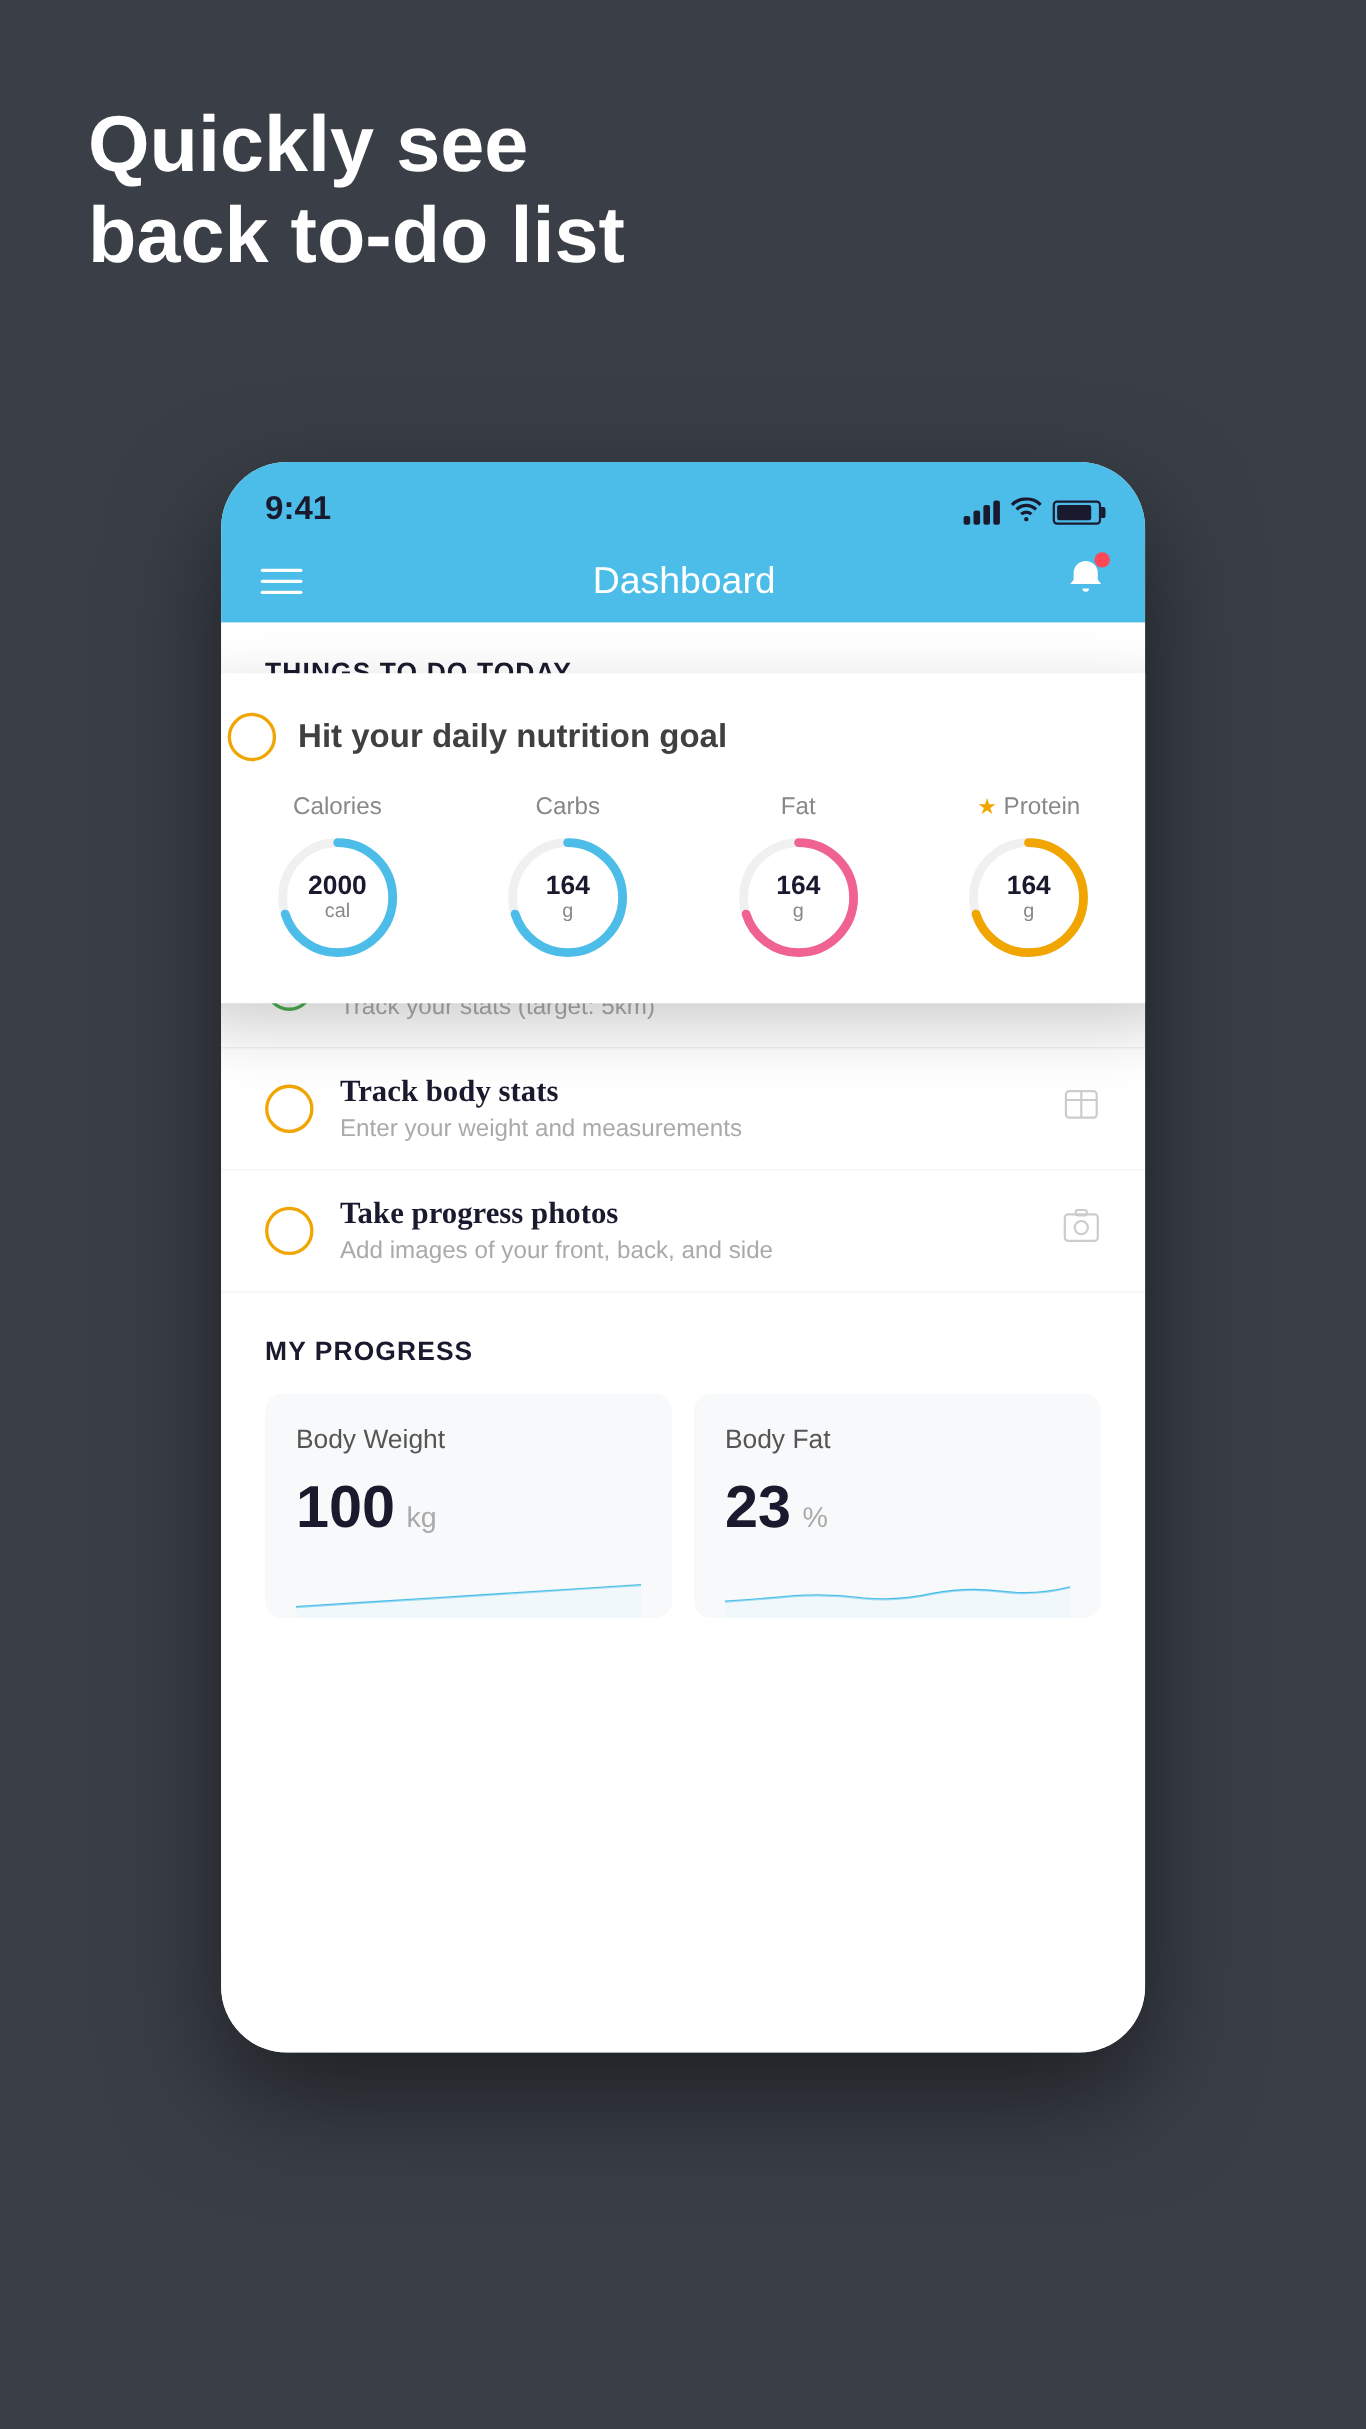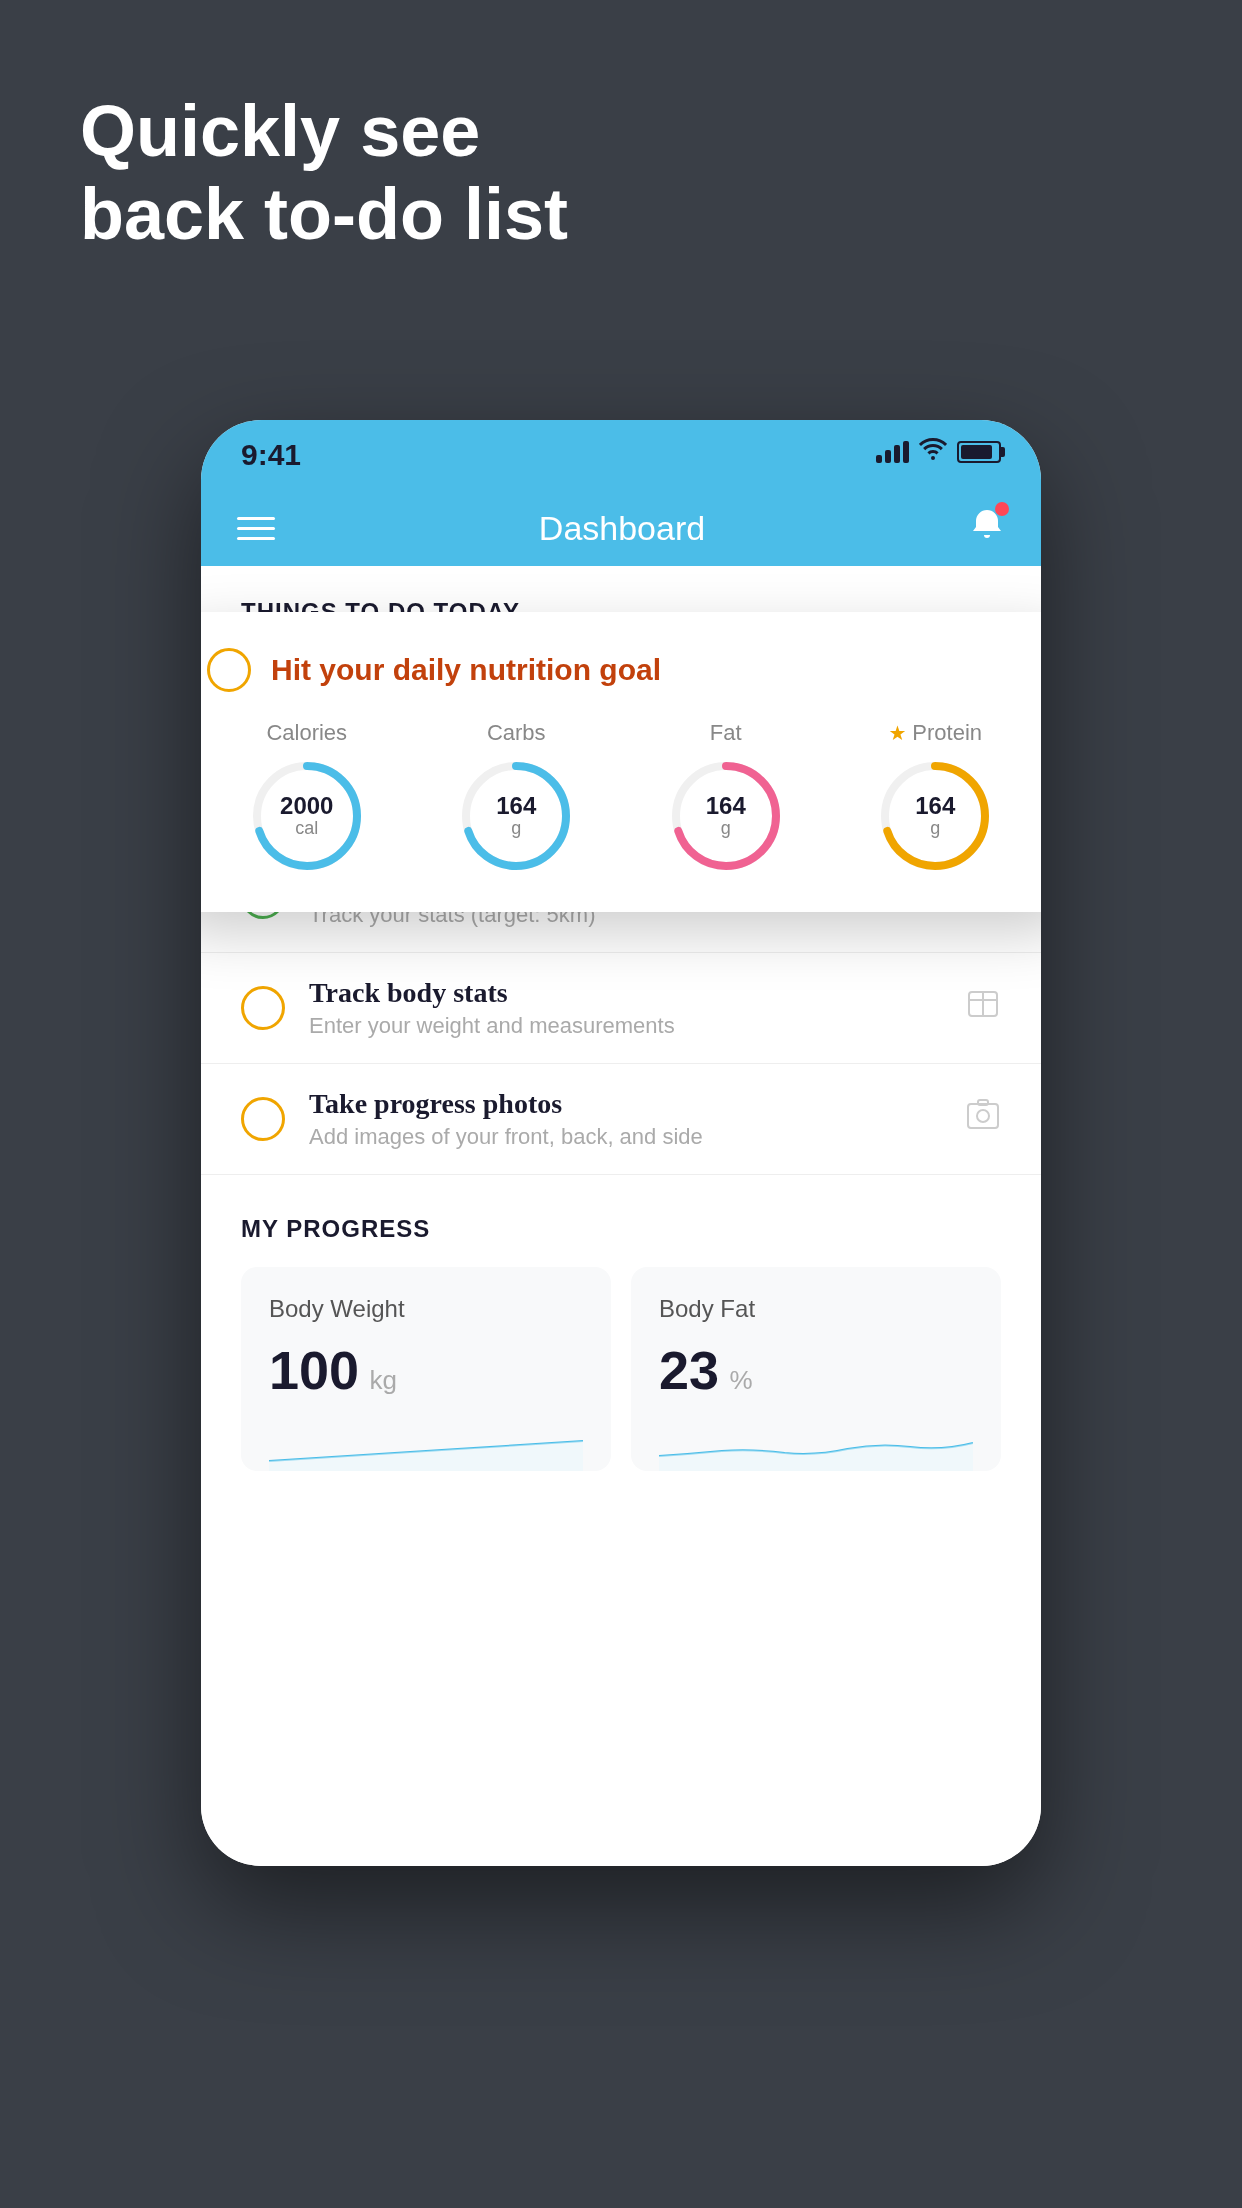--- a/index.html
+++ b/index.html
@@ -41,21 +41,21 @@
       overflow: hidden;
       box-shadow: 0 40px 100px rgba(0,0,0,0.5);
       position: relative;
     }
 
     
     .status-bar {
       background: #4bbde8;
       display: flex;
       justify-content: space-between;
-      align-items: flex-start;
+      align-items: flex-end;
       padding: 18px 40px 10px 40px;
       height: 70px;
     }
     .status-time {
       color: #1a1a2e;
       font-size: 30px;
       font-weight: 600;
     }
     .status-icons {
       display: flex;
@@ -184,21 +184,21 @@
     .circle-check {
       width: 44px;
       height: 44px;
       border-radius: 50%;
       border: 3px solid #f0a500;
       flex-shrink: 0;
     }
     .card-title {
       font-size: 30px;
       font-weight: 600;
-      color: #c2410c;
+      color: #404040;
     }
 
     
     .nutrition-grid {
       display: flex;
       justify-content: space-around;
       align-items: flex-start;
       gap: 10px;
     }
     .nutrition-item {

